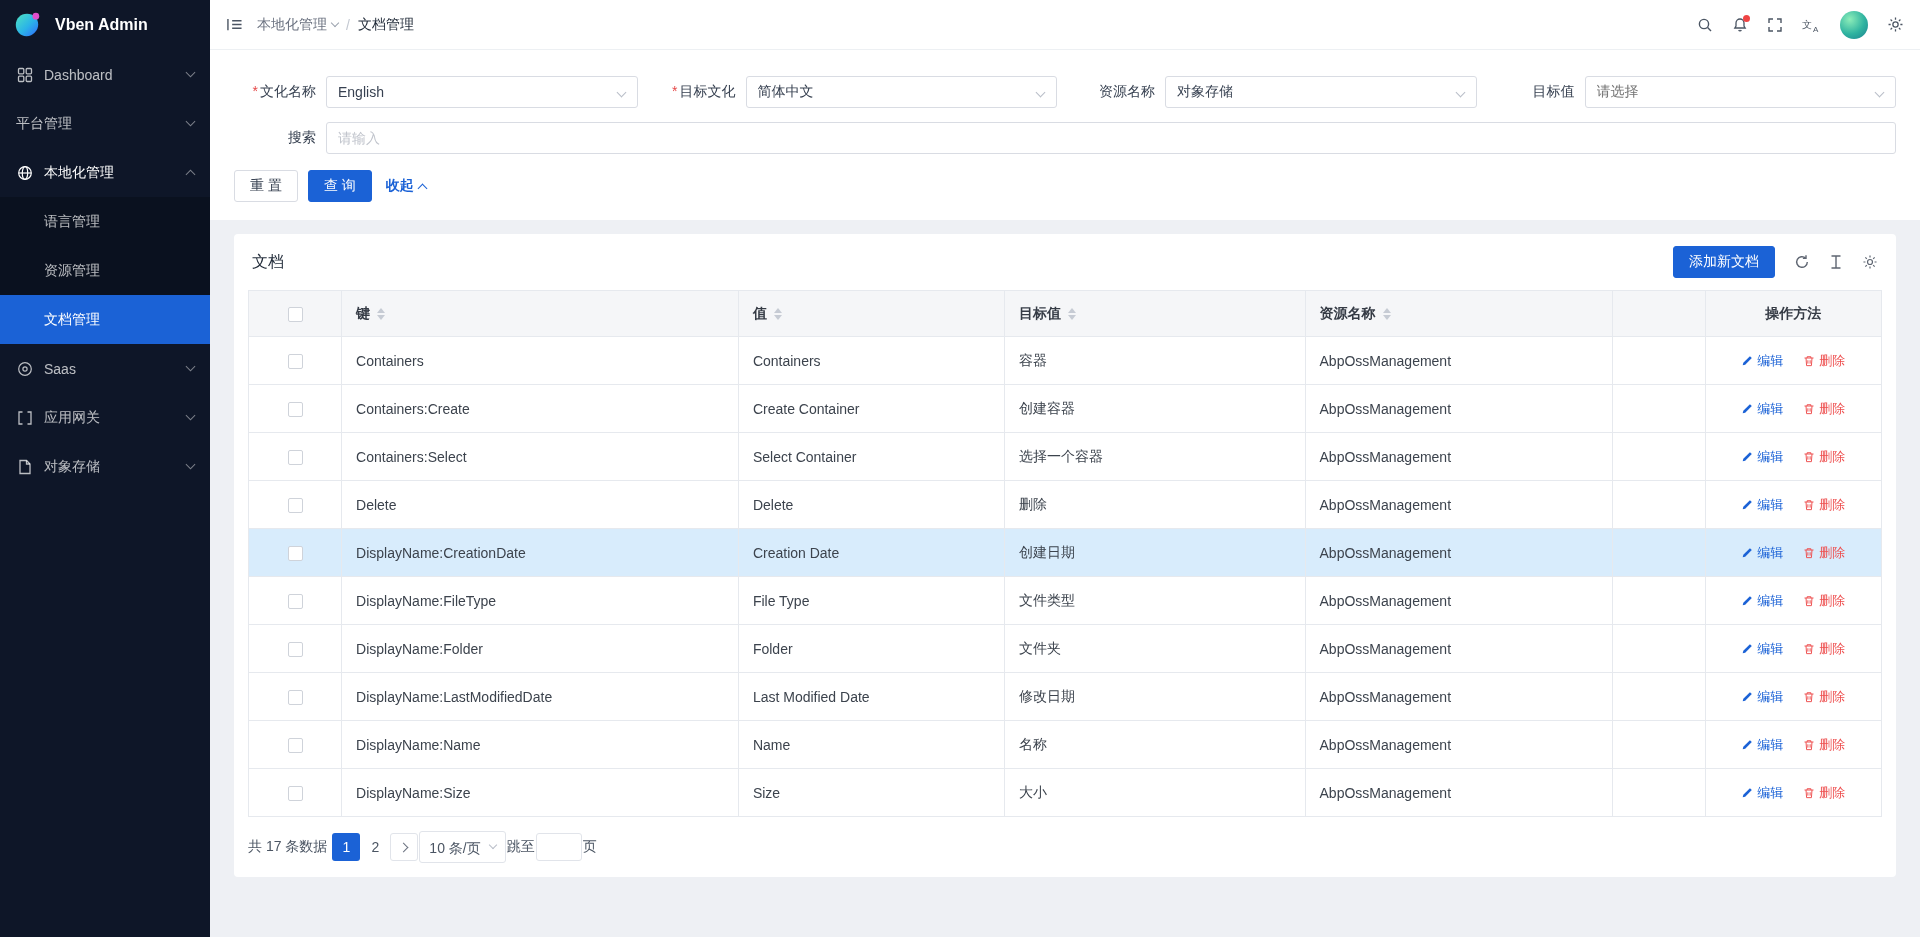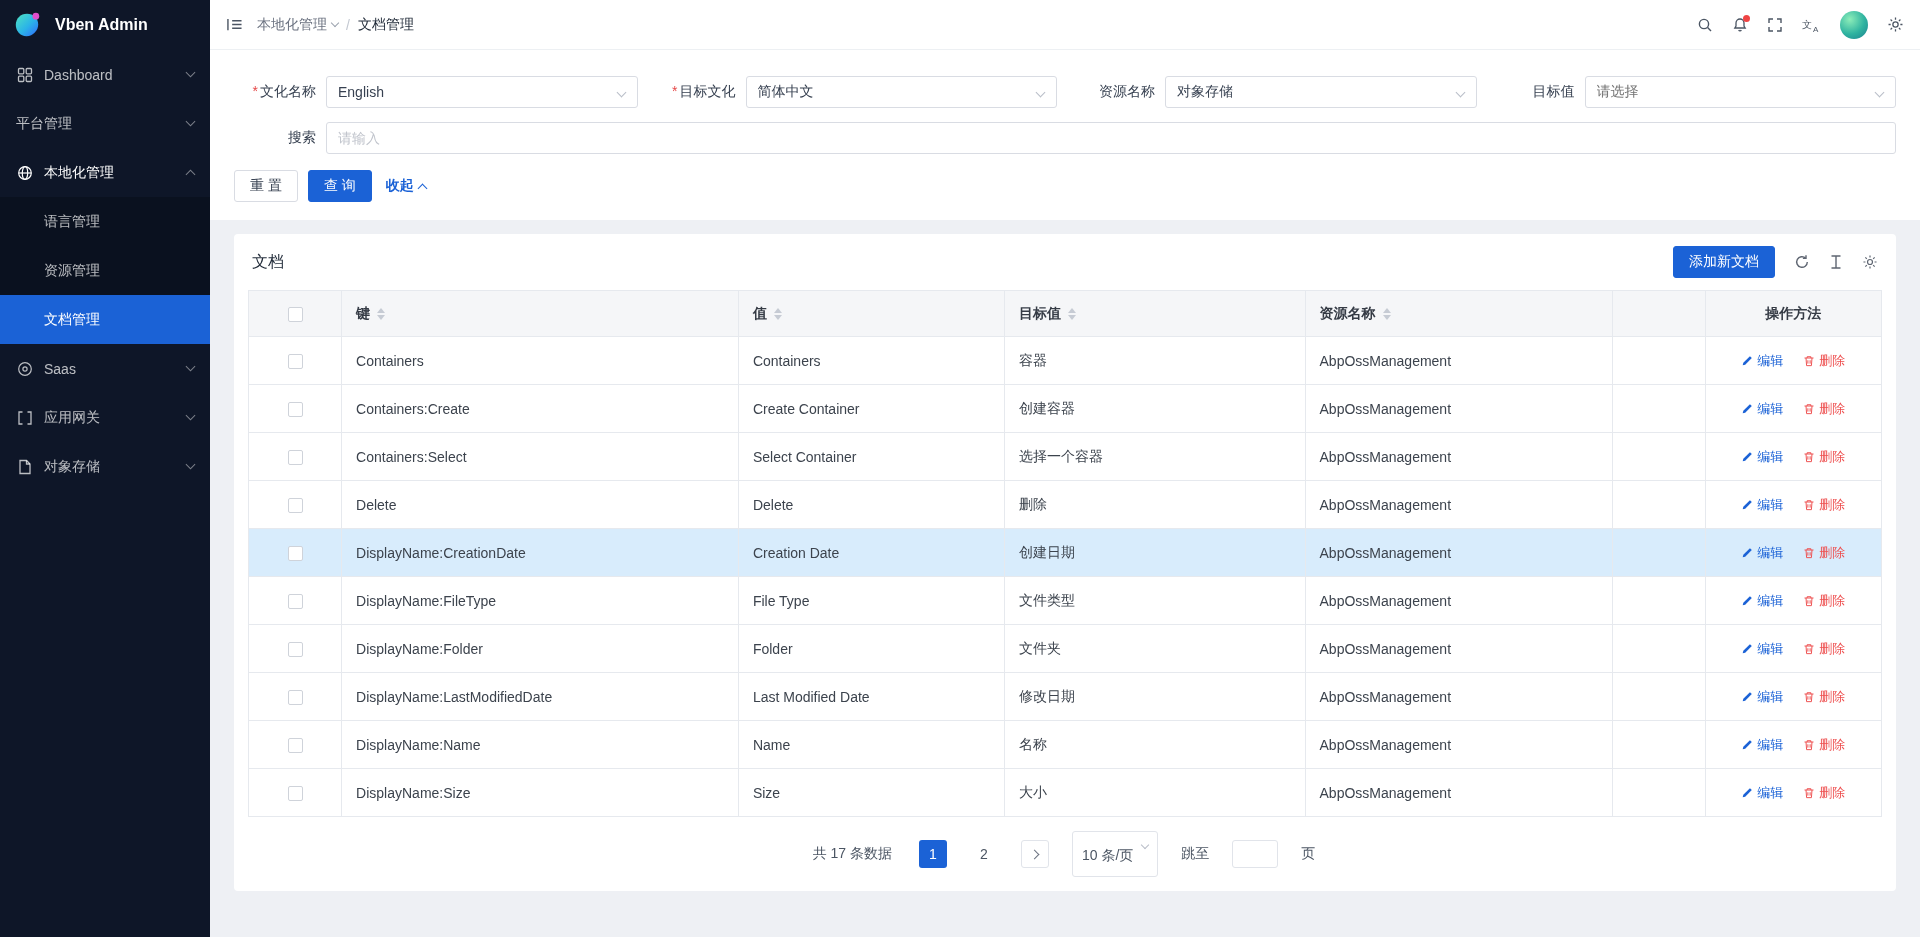--- a/index.html
+++ b/index.html
@@ -80,27 +80,27 @@
   .sort i { display:block; width:0; height:0; border-left:4px solid transparent; border-right:4px solid transparent; }
   .sort .asc { border-bottom:5px solid #c6cbd4; }
   .sort .desc { border-top:5px solid #c6cbd4; }
   .checkbox { display:inline-block; width:15px; height:15px; border:1px solid #cfd3da; border-radius:2px; background:#fff; vertical-align:middle; cursor:pointer; }
   tr.row-highlight td { background:var(--row-highlight); }
   .action { display:inline-flex; align-items:center; gap:4px; font-size:13px; cursor:pointer; text-decoration:none; }
   .action.edit { color:var(--primary); }
   .action.delete { color:var(--danger); margin-left:16px; }
 
   
-  .pager { display:flex; align-items:center; justify-content:center; gap:23px; padding:14px 2px 14px 0; color:#4b5563; font-size:14px; }
+  .pager { display:flex; align-items:center; justify-content:flex-start; gap:1px; padding:14px 2px 14px 0; color:#4b5563; font-size:14px; }
   .pager-total { margin-right:4px; }
   .page-btn { min-width:28px; height:28px; border-radius:3px; display:inline-flex; align-items:center; justify-content:center; cursor:pointer; color:#4b5563; }
   .page-btn.active { background:var(--primary); color:#fff; }
   .page-next { border:1px solid #e1e4ea; width:28px; }
   .next-chev { width:7px; height:7px; border-right:1.5px solid #6b7280; border-bottom:1.5px solid #6b7280; transform:rotate(-45deg); margin-left:-2px; }
-  .size-select { border:1px solid #e1e4ea; height:46px; border-radius:3px; display:inline-flex; align-items:center; padding:4px 24px 0 9px; position:relative; cursor:pointer; color:#4b5563; }
+  .size-select { border:1px solid #e1e4ea; height:32px; border-radius:3px; display:inline-flex; align-items:center; padding:4px 24px 0 9px; position:relative; cursor:pointer; color:#4b5563; }
   .size-caret { position:absolute; right:9px; top:10px; width:6px; height:6px; border-right:1.3px solid #b9bec8; border-bottom:1.3px solid #b9bec8; transform:rotate(45deg); }
   .jump-input { width:46px; height:28px; border:1px solid #e1e4ea; border-radius:3px; font-family:inherit; font-size:14px; text-align:center; outline:none; }
 
   svg { display:block; }
 </style>
 </head>
 <body>
 
 <div class="app">
 

